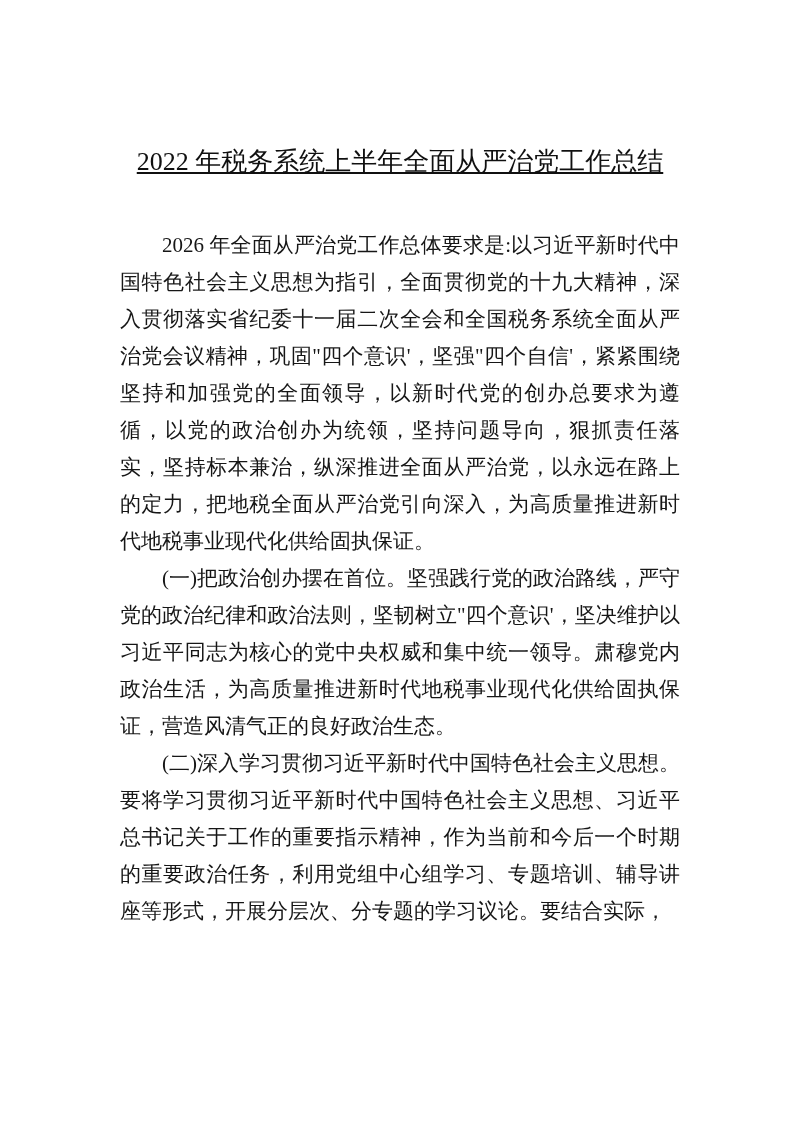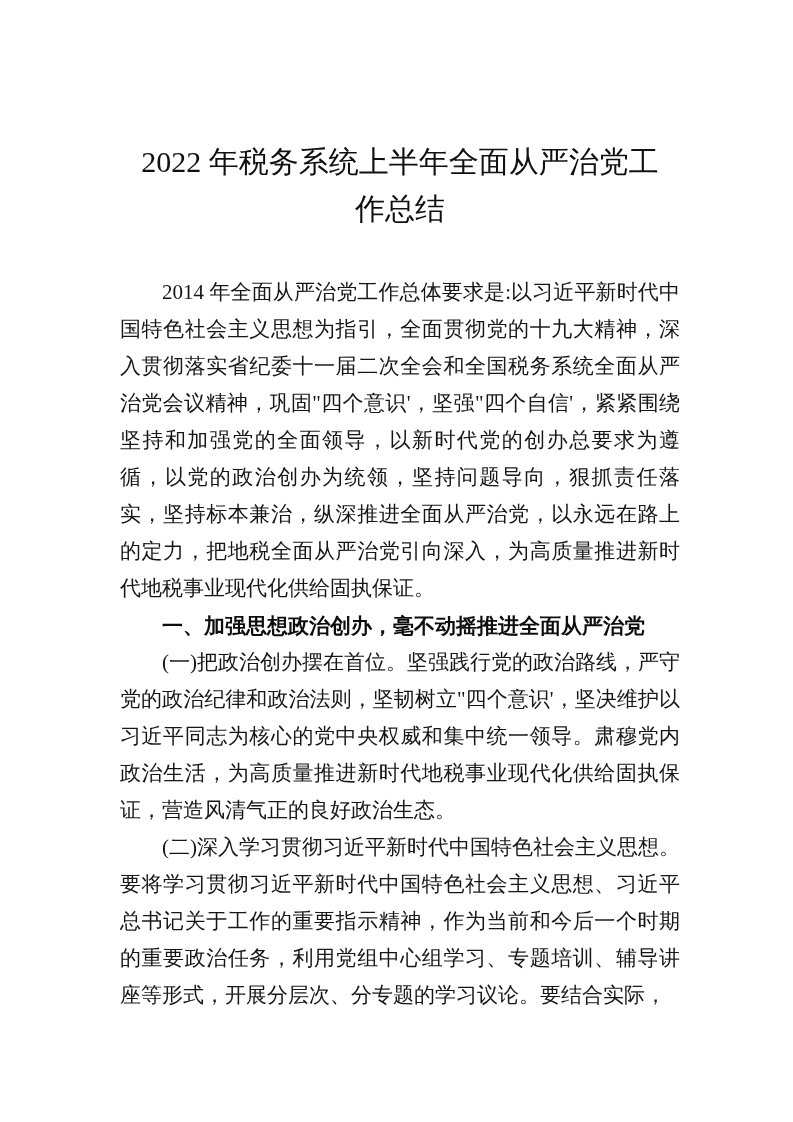--- a/index.html
+++ b/index.html
@@ -15,27 +15,28 @@
     overflow: hidden;
     color: #161616;
   }
   .content {
     padding: 138px 113px 0 120px; 
     width: 560px;
     box-sizing: content-box;
   }
   .doc-title {
     font-family: "Liberation Serif", "DejaVu Serif", serif;
-    font-size: 30px;
+    font-size: 26px;
     line-height: 47px;
     font-weight: 400;
     text-align: center;
     width: 545px;            
     margin: 0 auto 42px auto;
     color: #101010;
+    text-decoration: underline;
   }
   .body-para {
     font-family: "Liberation Serif", "DejaVu Serif", serif;
     font-size: 21px;
     line-height: 37px;
     text-align: justify;
     text-justify: inter-ideograph;
     text-indent: 2em;
     margin: 0;
     color: #161616;
@@ -51,22 +52,21 @@
   }
 </style>
 </head>
 <body>
 
 <div class="page">
   <div class="content">
 
     <h1 class="doc-title">2022 年税务系统上半年全面从严治党工作总结</h1>
 
-    <p class="body-para">2014 年全面从严治党工作总体要求是:以习近平新时代中国特色社会主义思想为指引，全面贯彻党的十九大精神，深入贯彻落实省纪委十一届二次全会和全国税务系统全面从严治党会议精神，巩固"四个意识'，坚强"四个自信'，紧紧围绕坚持和加强党的全面领导，以新时代党的创办总要求为遵循，以党的政治创办为统领，坚持问题导向，狠抓责任落实，坚持标本兼治，纵深推进全面从严治党，以永远在路上的定力，把地税全面从严治党引向深入，为高质量推进新时代地税事业现代化供给固执保证。</p>
+    <p class="body-para">2026 年全面从严治党工作总体要求是:以习近平新时代中国特色社会主义思想为指引，全面贯彻党的十九大精神，深入贯彻落实省纪委十一届二次全会和全国税务系统全面从严治党会议精神，巩固"四个意识'，坚强"四个自信'，紧紧围绕坚持和加强党的全面领导，以新时代党的创办总要求为遵循，以党的政治创办为统领，坚持问题导向，狠抓责任落实，坚持标本兼治，纵深推进全面从严治党，以永远在路上的定力，把地税全面从严治党引向深入，为高质量推进新时代地税事业现代化供给固执保证。</p>
 
-    <h2 class="section-heading">一、加强思想政治创办，毫不动摇推进全面从严治党</h2>
 
     <p class="body-para">(一)把政治创办摆在首位。坚强践行党的政治路线，严守党的政治纪律和政治法则，坚韧树立"四个意识'，坚决维护以习近平同志为核心的党中央权威和集中统一领导。肃穆党内政治生活，为高质量推进新时代地税事业现代化供给固执保证，营造风清气正的良好政治生态。</p>
 
     <p class="body-para">(二)深入学习贯彻习近平新时代中国特色社会主义思想。要将学习贯彻习近平新时代中国特色社会主义思想、习近平总书记关于工作的重要指示精神，作为当前和今后一个时期的重要政治任务，利用党组中心组学习、专题培训、辅导讲座等形式，开展分层次、分专题的学习议论。要结合实际，</p>
 
   </div>
 </div>
 
 </body></html>

